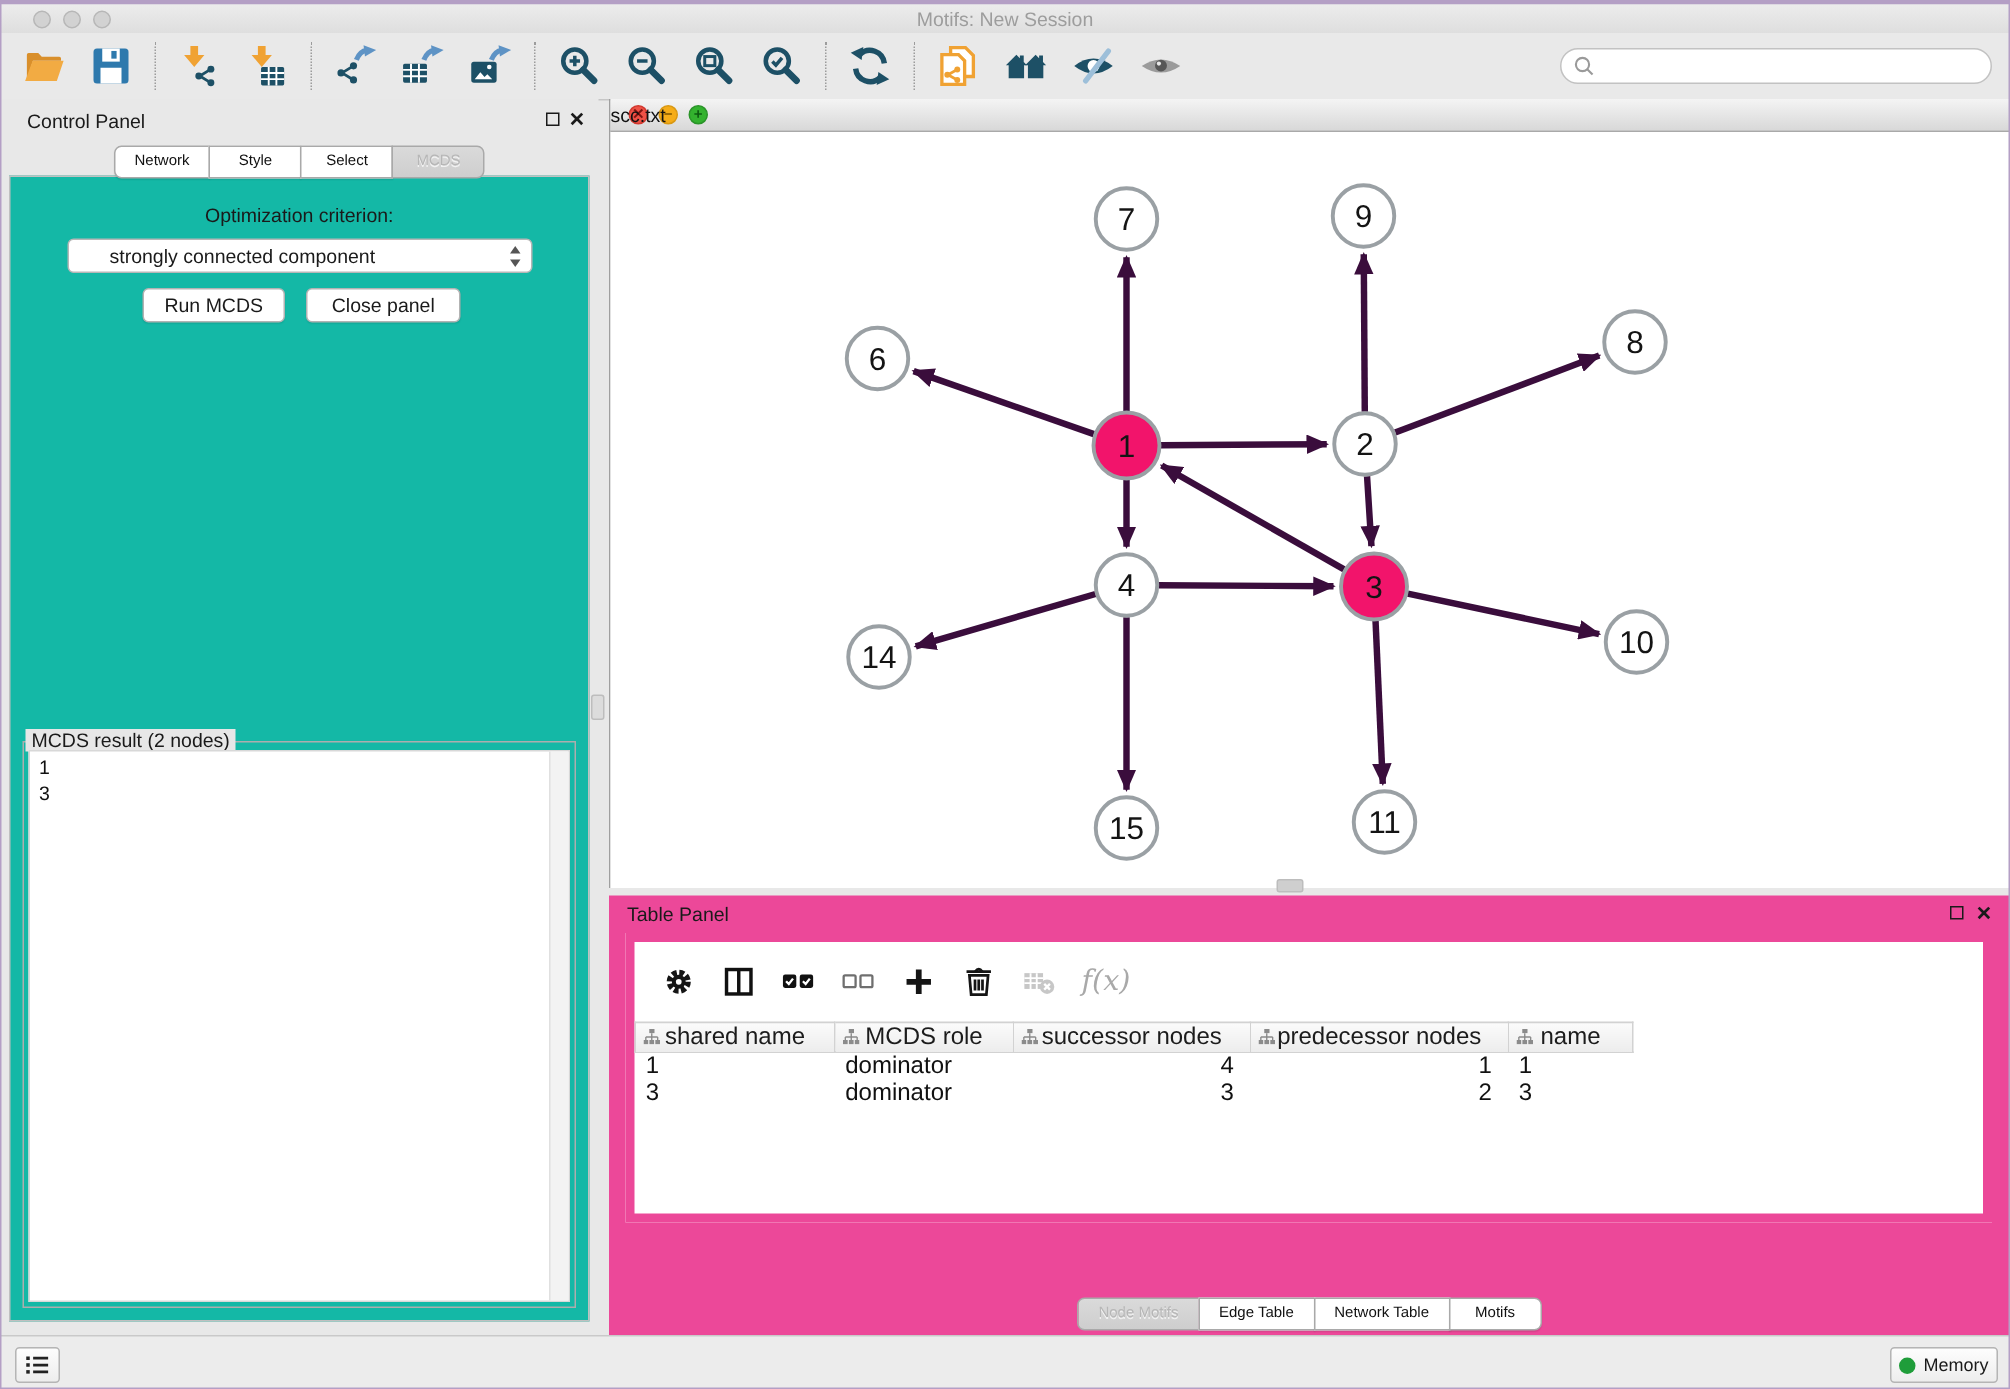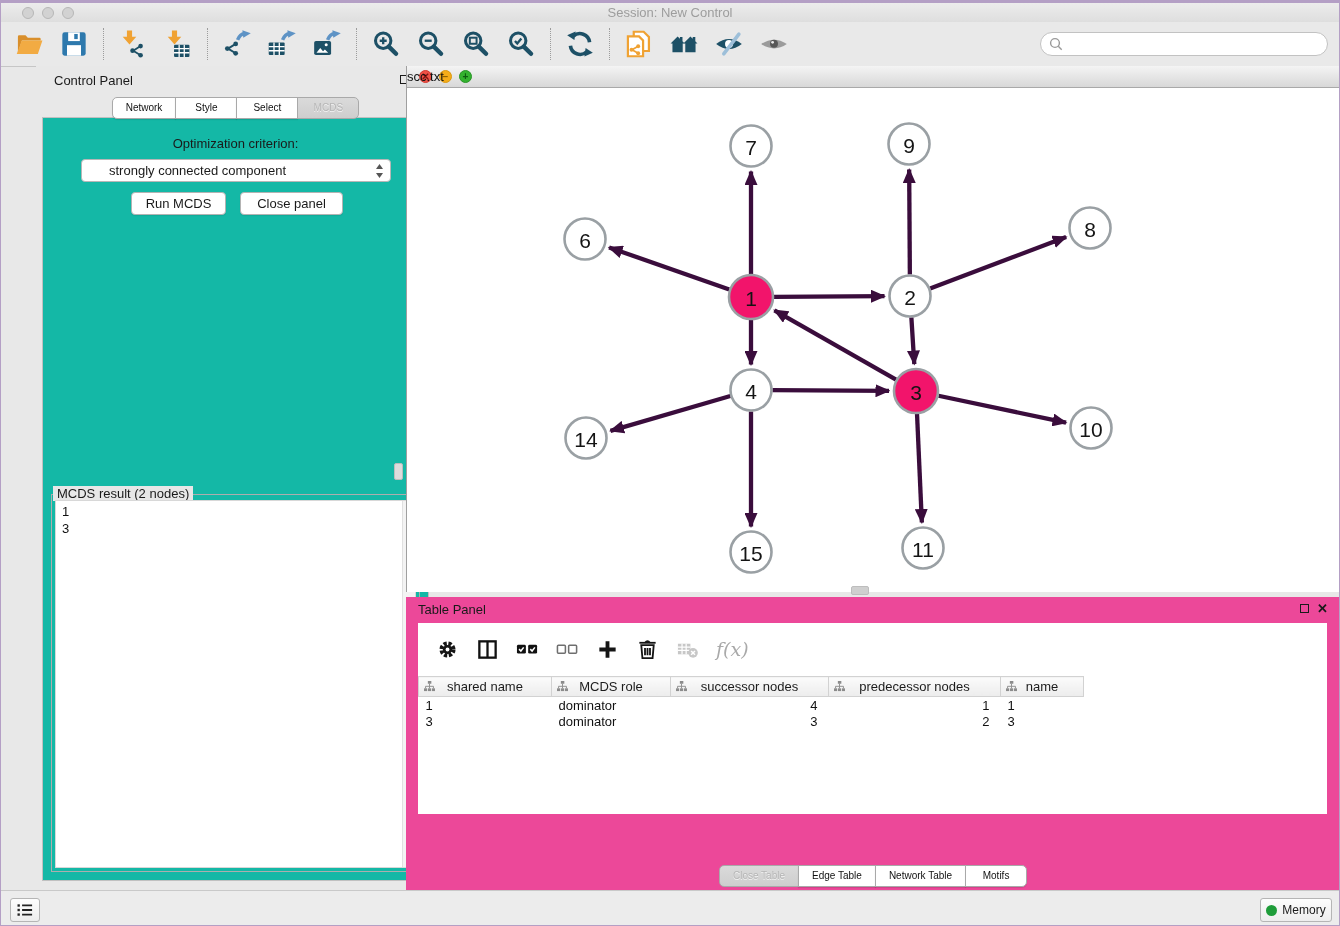--- a/index.html
+++ b/index.html
@@ -22,21 +22,21 @@
   .tbi{width:28px;height:28px;display:inline-block;cursor:default;}
   .tbi svg{width:100%;height:100%;}
   .searchbox{position:absolute;right:12px;top:10px;width:288px;height:24px;background:#fff;
              border:1px solid #c2c2c2;border-radius:13px;display:flex;align-items:center;padding-left:8px;box-sizing:border-box;}
   .searchbox input{border:none;outline:none;background:transparent;flex:1;font-size:13px;padding:0 6px;font-family:inherit;}
   
   .panel-title{font-size:13px;color:#1a1a1a;}
   .float-ico{width:9px;height:9px;border:1.6px solid #1a1a1a;display:inline-block;box-sizing:border-box;}
   .close-ico{font-size:13px;font-weight:700;color:#1a1a1a;line-height:10px;}
   
-  .control-panel{position:absolute;left:0;top:66px;width:399px;bottom:36px;background:#e8e8e8;margin-left:36px;}
+  .control-panel{position:absolute;left:0;top:66px;width:399px;bottom:36px;background:#e8e8e8;}
   .cp-header{position:absolute;top:0;left:0;right:0;height:28px;}
   .cp-header .panel-title{position:absolute;left:18px;top:7px;}
   .cp-header .float-ico{position:absolute;right:26px;top:9px;}
   .cp-header .close-ico{position:absolute;right:9px;top:9px;}
   .seg{display:flex;}
   .seg .tab{min-width:34px;padding:0 13px;height:20px;line-height:20px;font-size:10px;background:#fff;
             border:1px solid #a9a9a9;margin-left:-1px;text-align:center;color:#111;
             box-shadow:0 1px 1px rgba(0,0,0,.10);cursor:default;}
   .seg .tab:first-child{border-radius:5px 0 0 5px;margin-left:0;}
   .seg .tab:last-child{border-radius:0 5px 5px 0;}
@@ -68,26 +68,26 @@
   .tl.red{left:12px;background:#ee5146;border:1px solid #d2382e;color:#7e1410;}
   .tl.yellow{left:32px;background:#f5ac18;border:1px solid #d99812;color:#8a5d00;}
   .tl.green{left:52px;background:#33b22e;border:1px solid #2a9428;color:#0d5c10;}
   .net-canvas{position:absolute;left:0;top:22px;right:0;bottom:0;background:#fff;}
   
   .table-panel{position:absolute;left:406px;right:0;top:597px;height:293px;background:#ec4899;}
   .tp-header{position:absolute;top:0;left:0;right:0;height:25px;}
   .tp-header .panel-title{position:absolute;left:12px;top:5px;}
   .tp-header .float-ico{position:absolute;right:31px;top:7px;}
   .tp-header .close-ico{position:absolute;right:12px;top:7px;}
-  .table-box{position:absolute;left:11px;top:25px;width:911px;height:193px;background:#fff;border:1px solid #ec4899;box-sizing:border-box;}
+  .table-box{position:absolute;left:11px;top:25px;width:911px;height:193px;background:#fff;border:6px solid #ec4899;box-sizing:border-box;}
   .tp-toolbar{position:absolute;left:18px;top:12px;height:28px;display:flex;align-items:center;gap:17px;}
   .tpi{width:23px;height:23px;display:inline-block;}
   .tpi svg{width:100%;height:100%;}
   .fx{font-family:"DejaVu Serif",serif;font-style:italic;font-size:19px;color:#a9a9a9;line-height:23px;}
-  .data-table{position:absolute;left:0px;top:53px;border-collapse:collapse;table-layout:fixed;font-size:13px;}
+  .data-table{position:absolute;left:0px;top:53px;border-collapse:collapse;table-layout:fixed;font-size:16px;}
   .data-table th{background:linear-gradient(#fbfbfb,#ececec);border:1px solid #d2d2d2;font-weight:normal;
                  position:relative;height:19px;padding:0;color:#1c1c1c;}
   .data-table th svg{position:absolute;left:5px;top:4px;}
   .data-table td{height:16px;padding:0 11px 0 7px;color:#111;}
   .al-r{text-align:right;}
   .tp-tabs{position:absolute;left:0;right:0;top:268px;display:flex;justify-content:center;}
   
   .statusbar{position:absolute;left:0;right:0;top:890px;height:36px;background:#ececec;border-top:1px solid #c9c9c9;box-sizing:border-box;}
   .sb-btn{position:absolute;top:7px;height:24px;background:linear-gradient(#fdfdfd,#ededed);
           border:1px solid #b5b5b5;border-radius:3px;box-sizing:border-box;display:flex;align-items:center;justify-content:center;}
@@ -100,21 +100,21 @@
 <body>
 
 <div class="win-topstrip"></div>
 
 <div class="titlebar">
   <div class="lights">
     <span class="light"></span>
     <span class="light"></span>
     <span class="light"></span>
   </div>
-  <div class="title">Session: New Control</div>
+  <div class="title">Motifs: New Session</div>
 </div>
 
 <div class="toolbar">
   <div id="tb-groups" style="display:flex;align-items:center;height:100%;">
       <div class="tb-group">
         <span class="tbi"><svg viewBox="0 0 24 24">
             <path d="M2.5 19.5 V5.5 q0-1 1-1 h5.5 l2 2.2 h10 q1 0 1 1 V9 H6z" fill="#d98f2b"></path>
             <path d="M1.5 20.5 L5.8 9 H23.5 L19.6 20.5 z" fill="#f2ab43"></path>
           </svg></span>
         <span class="tbi"><svg viewBox="0 0 24 24">
@@ -494,21 +494,21 @@
             <td>3</td>
             <td>dominator</td>
             <td class="al-r">3</td>
             <td class="al-r">2</td>
             <td>3</td>
           </tr>
         </tbody>
     </table>
   </div>
   <div class="tp-tabs seg" id="tp-tabs">
-      <div class="tab active">Close Table</div>
+      <div class="tab active">Node Motifs</div>
       <div class="tab">Edge Table</div>
       <div class="tab">Network Table</div>
       <div class="tab">Motifs</div>
     </div>
 </div>
 
 <div class="statusbar">
   <div class="sb-btn sb-list">
     <svg viewBox="0 0 24 24">
       <g stroke="#222" stroke-width="2.2">

